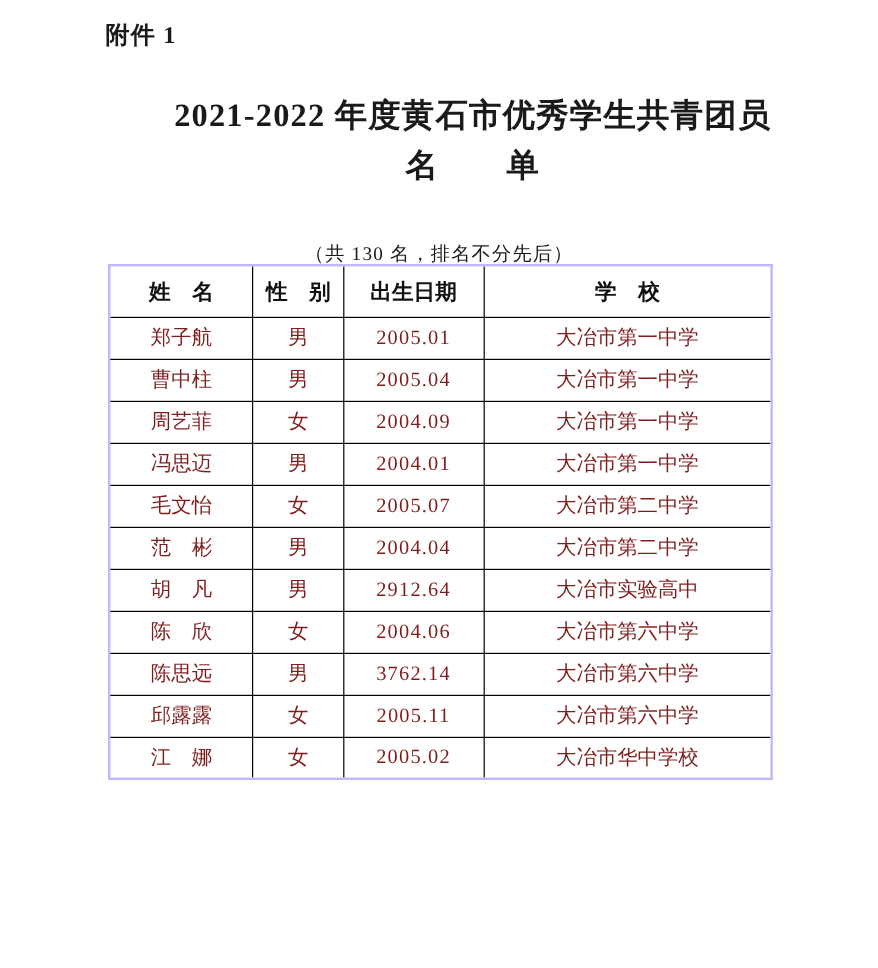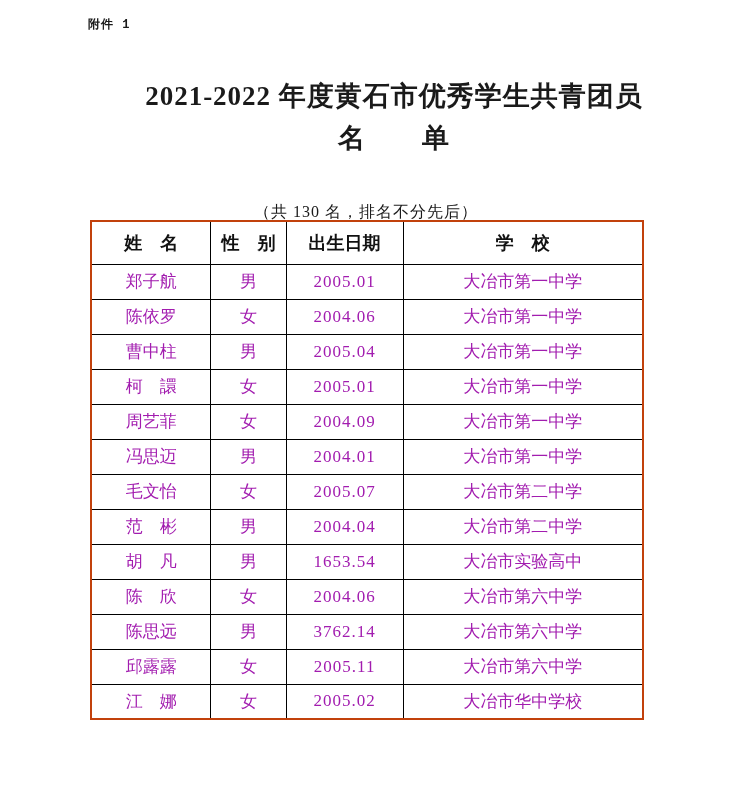--- a/index.html
+++ b/index.html
@@ -9,23 +9,23 @@
     height: 807px;
     position: relative;
     font-family: "Liberation Serif", serif;
     color: #1a1a1a;
     overflow: hidden;
   }
   .attachment {
     position: absolute;
     left: 88px;
     top: 16px;
-    font-family: Liberation Mono, monospace;
+    font-family: Liberation Serif, serif;
     font-weight: 700;
-    font-size: 12px;
+    font-size: 20px;
     letter-spacing: 1px;
   }
   .title-block {
     position: absolute;
     top: 76px;
     left: 0;
     width: 100%;
     text-align: center;
     font-family: "Liberation Serif", serif;
     font-weight: 700;
@@ -51,38 +51,38 @@
     top: 220px;
     width: 554px;
     border-collapse: collapse;
     table-layout: fixed;
     background: #ffffff;
   }
   table.roster, table.roster th, table.roster td {
     border: 1px solid #000000;
   }
   table.roster {
-    border: 2px solid #c2410c;
+    border: 2px solid #c4b5fd;
   }
   table.roster th {
     font-family: "Liberation Sans", sans-serif;
     font-weight: 700;
     font-size: 18px;
     height: 43px;
     text-align: center;
     vertical-align: middle;
     color: #111111;
   }
   table.roster td {
     font-family: "Liberation Serif", serif;
     font-size: 17px;
     height: 35px;
     text-align: center;
     vertical-align: middle;
-    color: #a21caf;
+    color: #7f1d1d;
     white-space: pre;
   }
   td.cell-dob {
     font-size: 16px;
     letter-spacing: 1px;
   }
   .col-name   { width: 118px; }
   .col-gender { width: 74px;  }
   .col-dob    { width: 115px; }
   .col-school { width: 236px; }
@@ -109,35 +109,23 @@
     </tr>
   </thead>
   <tbody>
     <tr>
       <td class="cell-name">郑子航</td>
       <td class="cell-gender">男</td>
       <td class="cell-dob">2005.01</td>
       <td class="cell-school">大冶市第一中学</td>
     </tr>
     <tr>
-      <td class="cell-name">陈依罗</td>
-      <td class="cell-gender">女</td>
-      <td class="cell-dob">2004.06</td>
-      <td class="cell-school">大冶市第一中学</td>
-    </tr>
-    <tr>
       <td class="cell-name">曹中柱</td>
       <td class="cell-gender">男</td>
       <td class="cell-dob">2005.04</td>
-      <td class="cell-school">大冶市第一中学</td>
-    </tr>
-    <tr>
-      <td class="cell-name">柯　譞</td>
-      <td class="cell-gender">女</td>
-      <td class="cell-dob">2005.01</td>
       <td class="cell-school">大冶市第一中学</td>
     </tr>
     <tr>
       <td class="cell-name">周艺菲</td>
       <td class="cell-gender">女</td>
       <td class="cell-dob">2004.09</td>
       <td class="cell-school">大冶市第一中学</td>
     </tr>
     <tr>
       <td class="cell-name">冯思迈</td>
@@ -153,21 +141,21 @@
     </tr>
     <tr>
       <td class="cell-name">范　彬</td>
       <td class="cell-gender">男</td>
       <td class="cell-dob">2004.04</td>
       <td class="cell-school">大冶市第二中学</td>
     </tr>
     <tr>
       <td class="cell-name">胡　凡</td>
       <td class="cell-gender">男</td>
-      <td class="cell-dob">1653.54</td>
+      <td class="cell-dob">2912.64</td>
       <td class="cell-school">大冶市实验高中</td>
     </tr>
     <tr>
       <td class="cell-name">陈　欣</td>
       <td class="cell-gender">女</td>
       <td class="cell-dob">2004.06</td>
       <td class="cell-school">大冶市第六中学</td>
     </tr>
     <tr>
       <td class="cell-name">陈思远</td>

